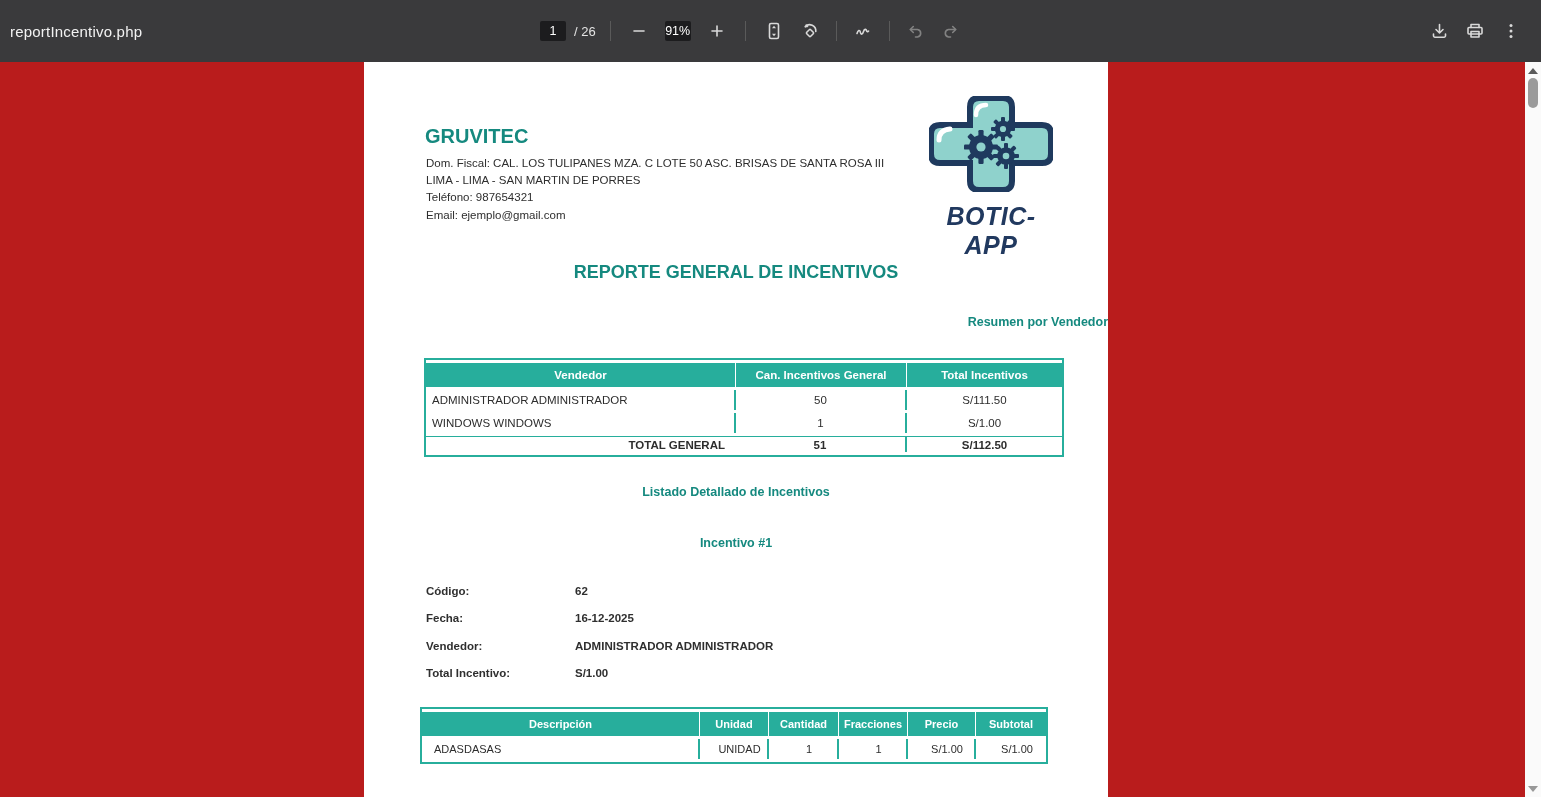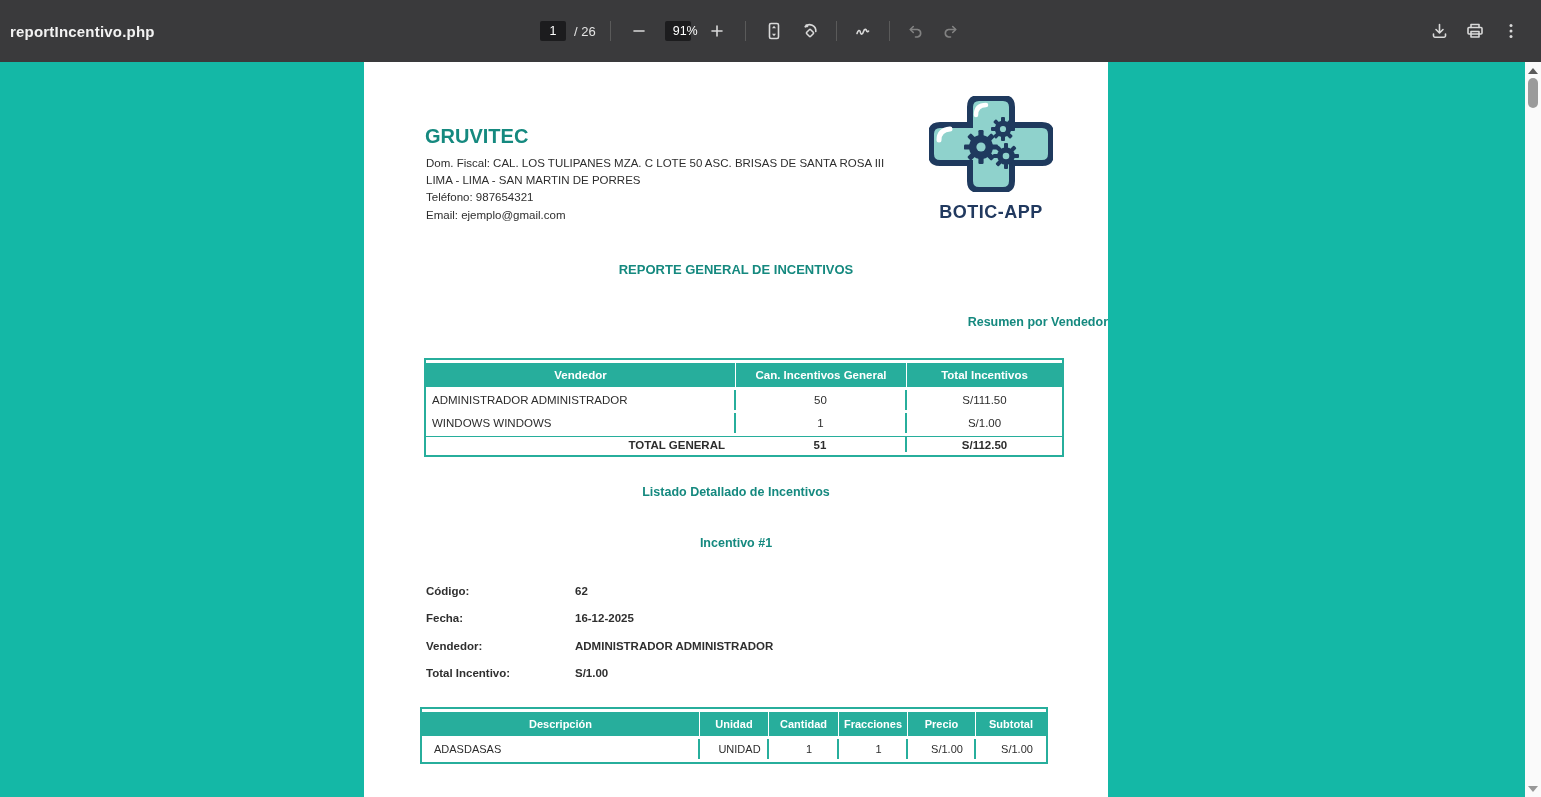--- a/index.html
+++ b/index.html
@@ -3,56 +3,56 @@
 <meta charset="utf-8">
 <style>
   * { margin:0; padding:0; box-sizing:border-box; }
   html,body { width:1541px; height:797px; overflow:hidden; background:#28282a;
               font-family:"Liberation Sans", sans-serif; }
 
   
   .toolbar { position:absolute; left:0; top:0; width:1541px; height:62px;
              background:#3a3a3c; z-index:5; }
   .tb-title { position:absolute; left:10px; top:0; height:62px; display:flex; align-items:center;
-              color:#f2f2f2; font-size:15px; font-weight:bold; letter-spacing:.2px; }
+              color:#f2f2f2; font-size:15px; font-weight:normal; letter-spacing:.2px; }
   .tb-center { position:absolute; left:540px; top:0; height:62px; display:flex; align-items:center; }
   .tb-right  { position:absolute; right:16px; top:0; height:62px; display:flex; align-items:center; gap:8px; }
   .dark-box { background:#1c1c1e; color:#fff; border:none; border-radius:2px;
               height:20px; font-size:12.5px; text-align:center; }
   .page-input { width:26px; margin-right:8px; }
-  .zoom-box { width:26px; line-height:20px; margin:0 12px;padding-left:8px; }
+  .zoom-box { width:26px; line-height:20px; margin:0 12px; }
   .tb-label { color:#e4e4e4; font-size:13px; white-space:pre; }
   .tb-sep { width:1px; height:20px; background:#5a5a5a; margin:0 14px; }
   .icon-btn { width:28px; height:28px; display:flex; align-items:center; justify-content:center;
               background:transparent; border:none; border-radius:3px; cursor:pointer; }
   .icon-btn svg { display:block; }
   .stroke { fill:none; stroke:#d9d9d9; stroke-width:1.6; stroke-linecap:round; stroke-linejoin:round; }
   .stroke-dim { fill:none; stroke:#828282; stroke-width:1.6; stroke-linecap:round; stroke-linejoin:round; }
   .fill { fill:#d9d9d9; }
 
   
-  .canvas { position:absolute; left:0; top:62px; width:1541px; height:735px; background:#14b8a6; }
+  .canvas { position:absolute; left:0; top:62px; width:1541px; height:735px; background:#b91c1c; }
   .pdf-page { position:absolute; left:364px; top:0; width:744px; height:735px; background:#ffffff; }
 
   
   .scrollbar { position:absolute; right:0; top:0; width:16px; height:735px; background:#fafafa; }
   .sb-arrow-up { position:absolute; left:3px; top:6px; width:0; height:0;
        border-left:5px solid transparent; border-right:5px solid transparent; border-bottom:6px solid #5a5a5a; }
   .sb-thumb { position:absolute; left:3px; top:16px; width:10px; height:30px; background:#9b9b9b; border-radius:5px; }
   .sb-arrow-down { position:absolute; left:3px; bottom:5px; width:0; height:0;
        border-left:5px solid transparent; border-right:5px solid transparent; border-top:6px solid #989898; }
 
   
   .teal { color:#15897f; }
   .company-name { position:absolute; left:61px; top:63px; font-size:20px; font-weight:bold; }
   .company-address { position:absolute; left:62px; top:93px; font-size:11.5px; line-height:17.2px; color:#2e2e2e; }
   .logo { position:absolute; left:564px; top:34px; width:126px; text-align:center; }
-  .logo-text { margin-top:6px; font-size:18px; font-weight:bold; color:#21395f; letter-spacing:.5px; }
+  .logo-text { margin-top:6px; font-size:25px; font-weight:bold; color:#21395f; letter-spacing:.5px;font-style:italic; }
   .center-title { position:absolute; left:0; width:744px; text-align:center; font-weight:bold; }
-  .report-title { top:200px; font-size:13px; }
+  .report-title { top:200px; font-size:18px; }
   .sub-title { font-size:12.5px; }
 
   table { border-collapse:separate; border-spacing:0 3px; table-layout:fixed; background:#fff;
           border:2px solid #27ae9c; position:absolute; }
   th { background:#27ae9c; color:#fff; font-size:11.5px; font-weight:bold; height:24px; border-left:1px solid #fff; }
   th:first-child { border-left:none; }
   td { font-size:11.5px; color:#2d2d2d; height:20px; text-align:center;
        border-left:1.5px solid #27ae9c; border-right:1.5px solid #27ae9c; }
   td:first-child { border-left:none; text-align:left; padding-left:6px; }
   td:last-child { border-right:none; }

